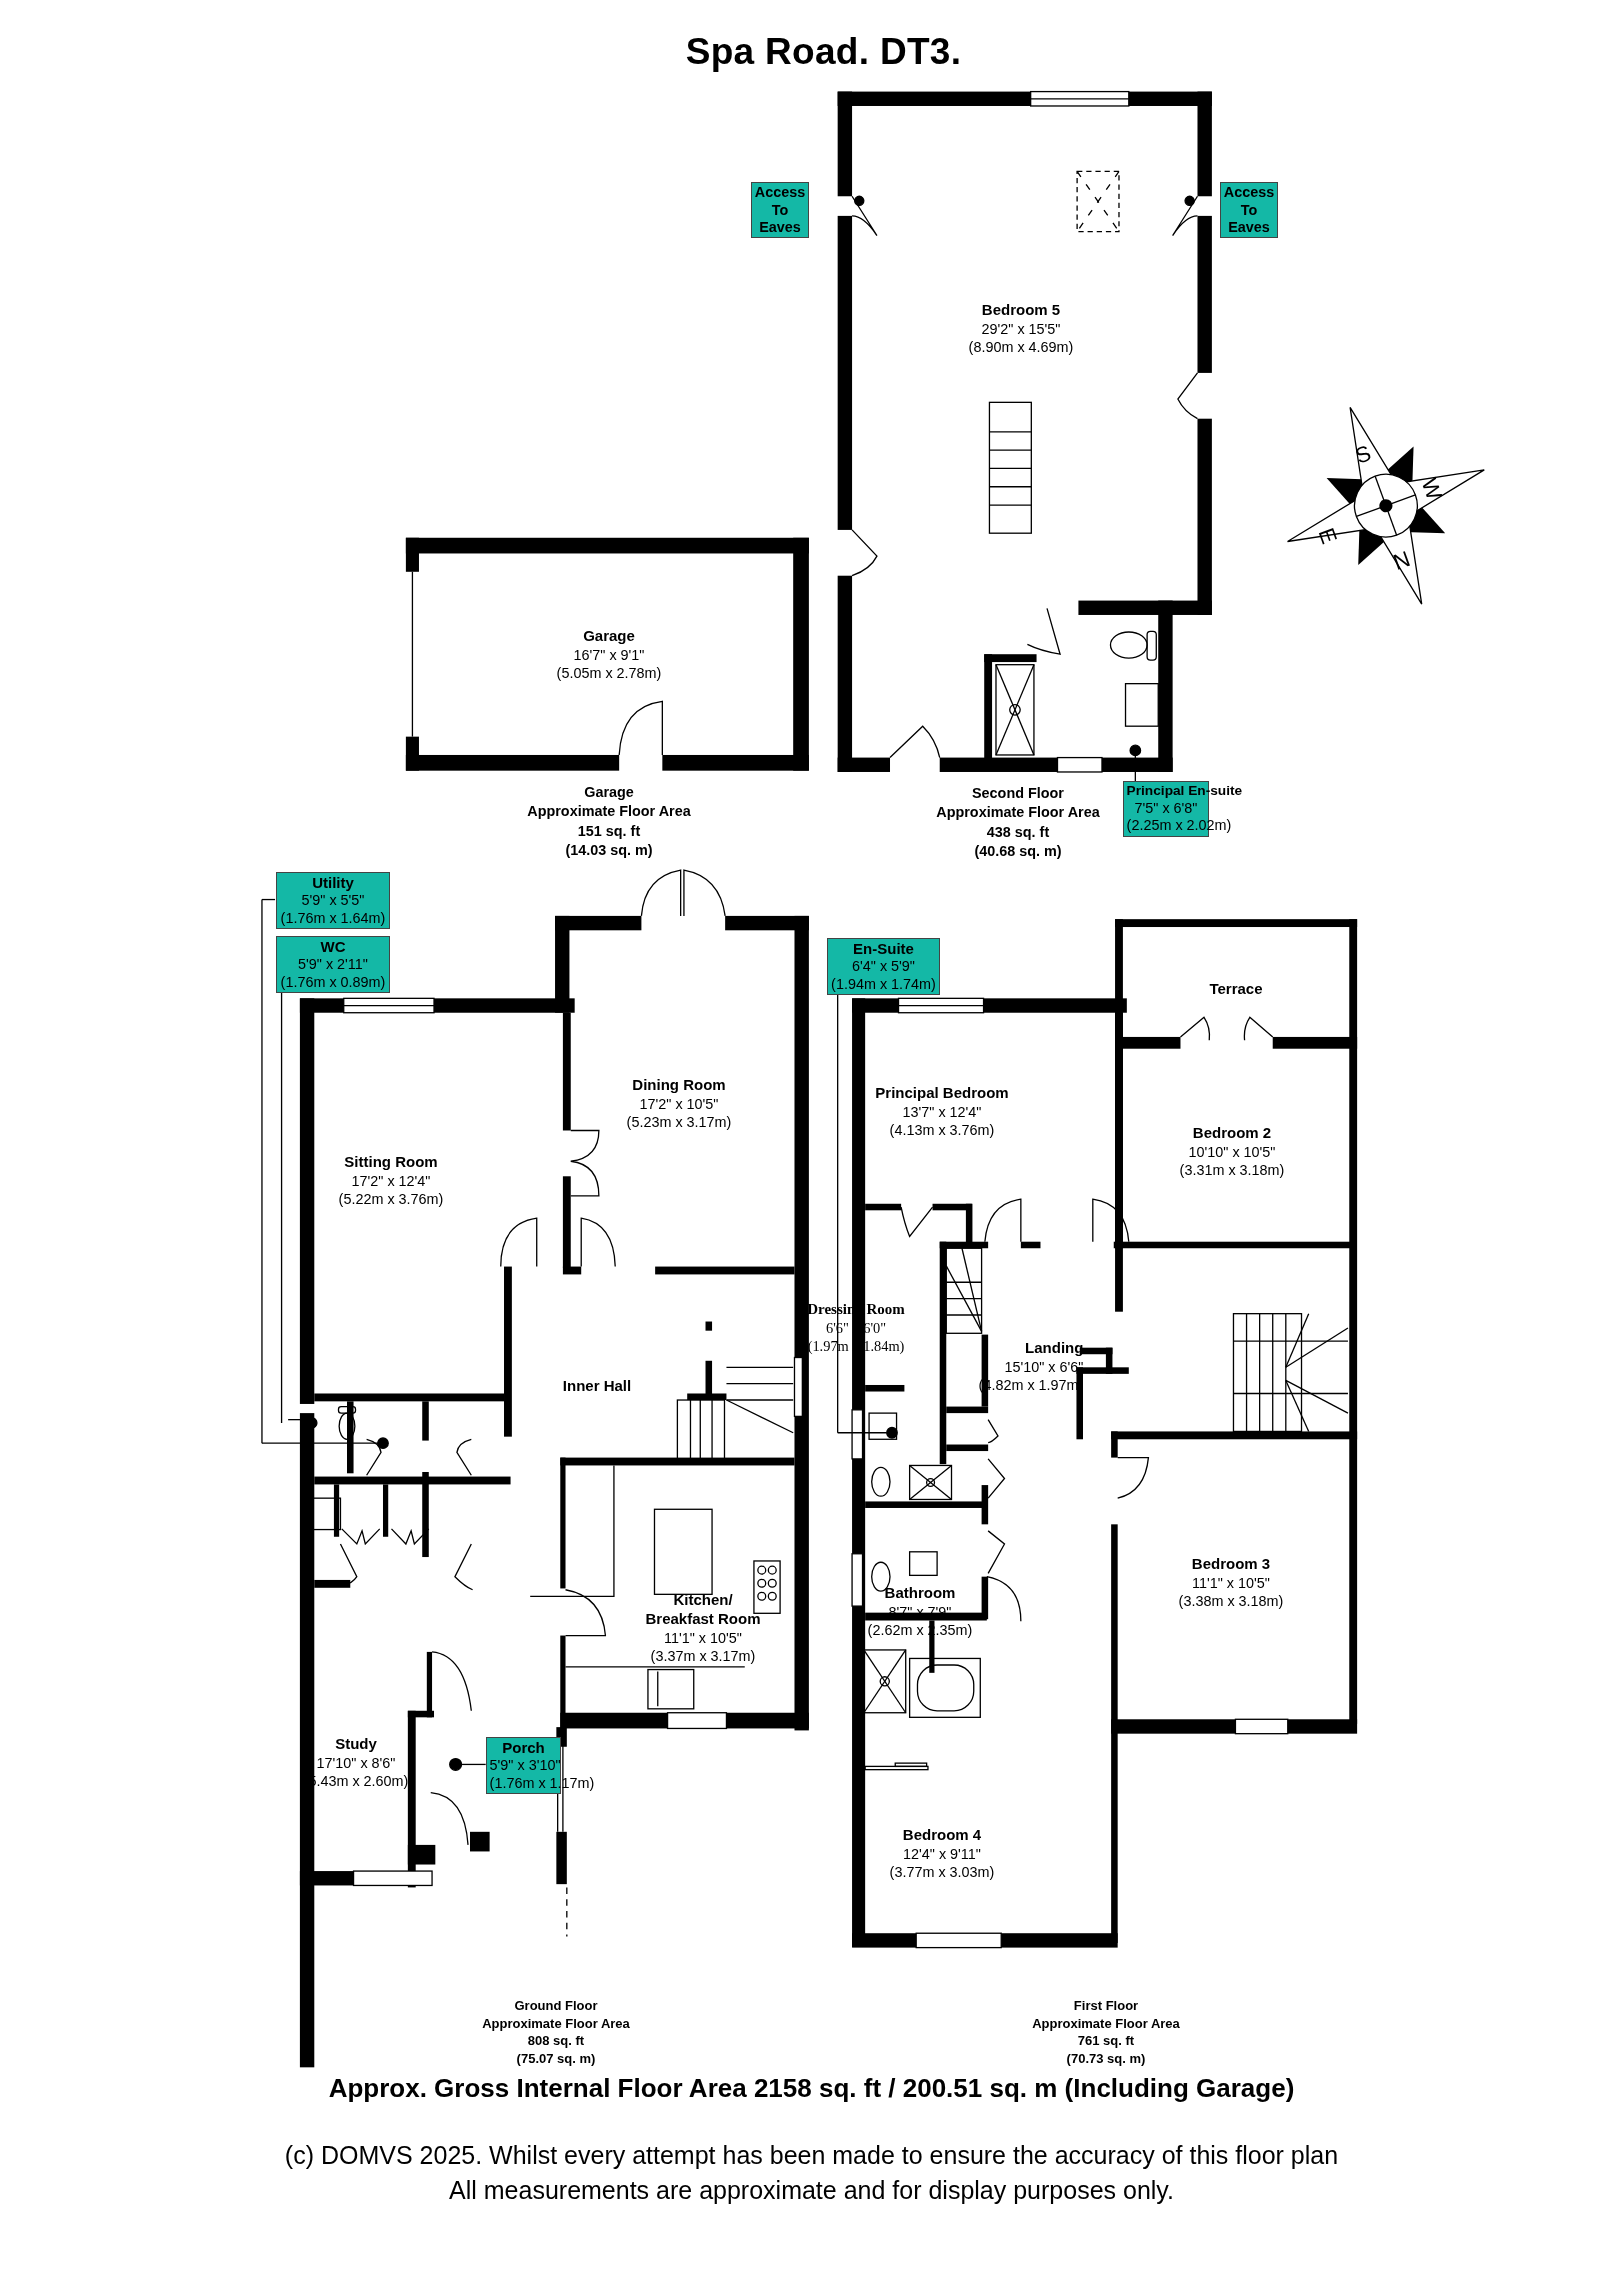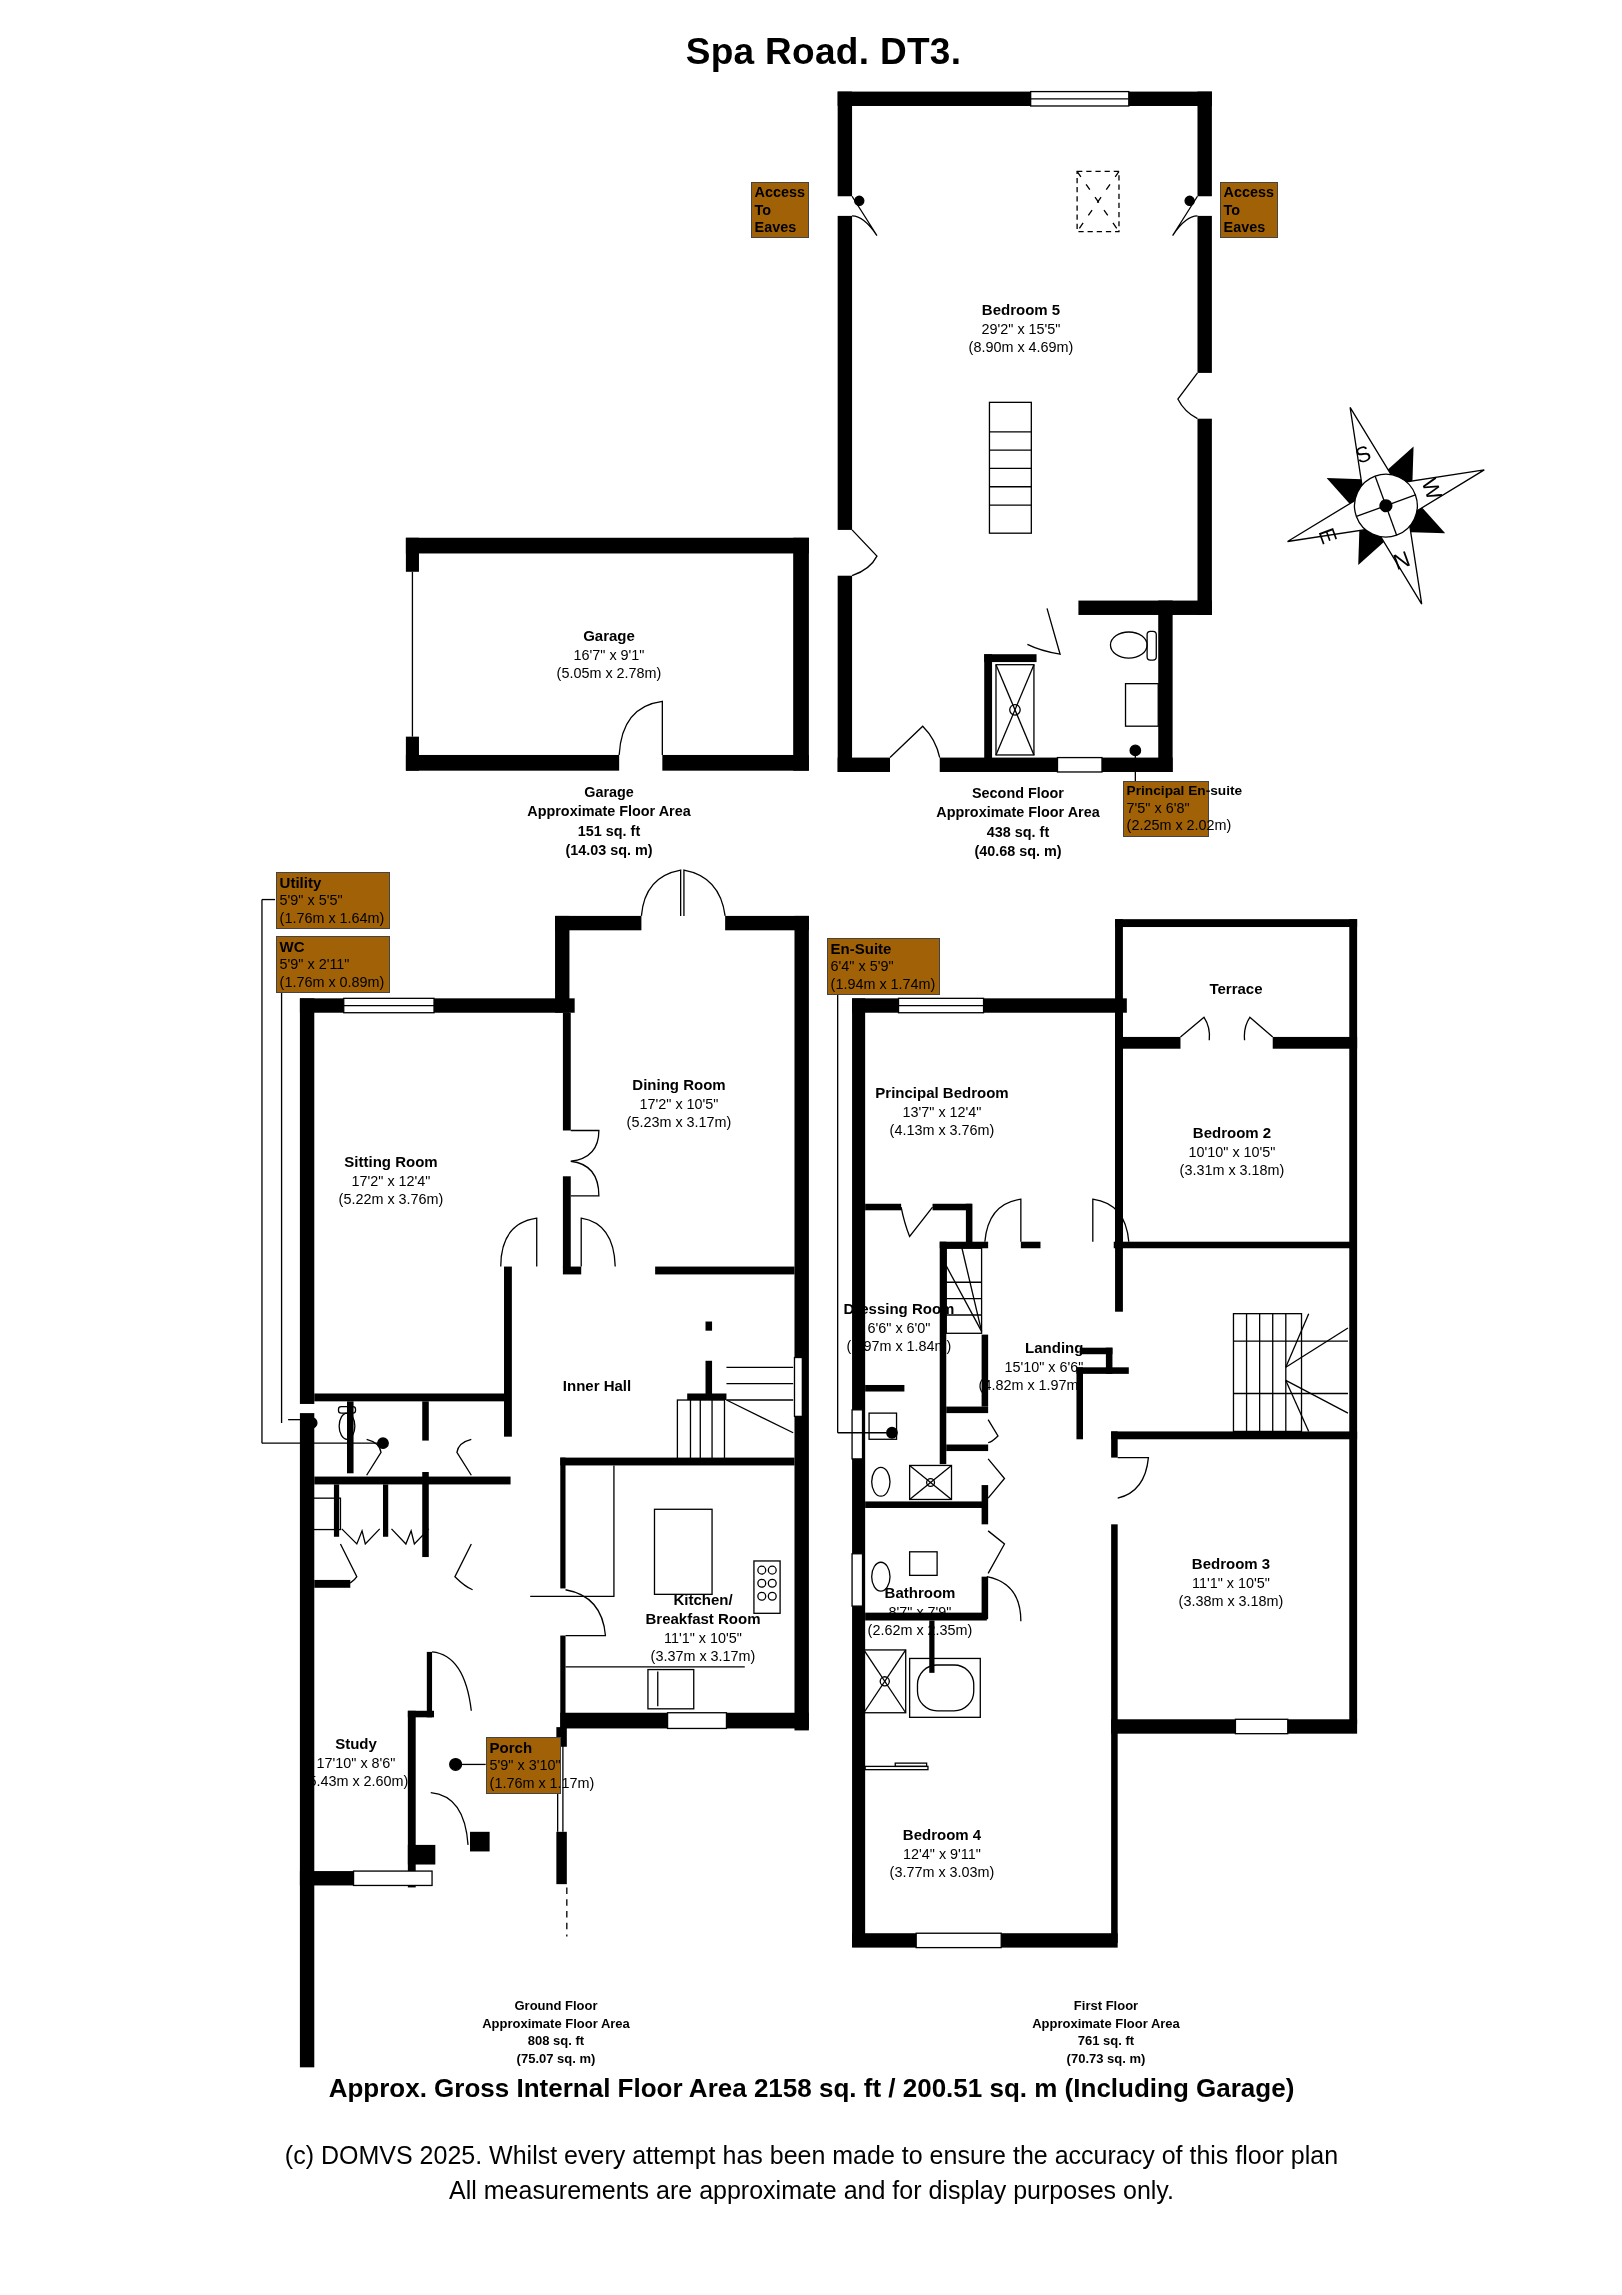--- a/index.html
+++ b/index.html
@@ -3,21 +3,21 @@
 <meta charset="utf-8">
 <style>
   html, body { margin: 0; padding: 0; background: #ffffff; }
   body { width: 1623px; height: 2295px; position: relative; overflow: hidden; font-family: "Liberation Sans", sans-serif; color: #000; }
   .abs { position: absolute; }
   .title { left: 12px; width: 1623px; top: 31px; text-align: center; font-weight: bold; font-size: 37px; letter-spacing: 0.3px; }
   svg.plan { position: absolute; left: 0; top: 0; }
   .room-label { position: absolute; text-align: center; transform: translateX(-50%); line-height: 1.25; font-size: 14.4px; white-space: nowrap; }
   .room-label .name { font-weight: bold; font-size: 15px; display: block; }
   .room-label .dim { display: block; }
-  .callout { position: absolute; border: 1.3px solid #444; background: #a16207; line-height: 1.2; font-size: 14.4px; padding: 1.3px 2.6px; box-sizing: border-box; white-space: nowrap; }
+  .callout { position: absolute; border: 1.3px solid #444; background: #14b8a6; text-align: center; line-height: 1.2; font-size: 14.4px; padding: 1.3px 2.6px; box-sizing: border-box; white-space: nowrap; }
   .callout .name { font-weight: bold; display: block; font-size: 15px; }
   .callout .dim { display: block; }
   .floor-area { position: absolute; text-align: center; transform: translateX(-50%); font-weight: bold; font-size: 14.4px; line-height: 1.35; white-space: nowrap; }
   .floor-area span { display: block; }
   .gross { left: 0; width: 1623px; top: 2073px; text-align: center; font-weight: bold; font-size: 26px; }
   .footer { left: 0; width: 1623px; top: 2138px; text-align: center; font-size: 25px; line-height: 1.4; }
   .footer span { display: block; }
 </style>
 </head>
 <body>
@@ -457,21 +457,21 @@
 <div class="room-label" style="left:942px;top:1084px;">
   <span class="name">Principal Bedroom</span>
   <span class="dim">13'7" x 12'4"</span>
   <span class="dim">(4.13m x 3.76m)</span>
 </div>
 <div class="room-label" style="left:1232px;top:1124px;">
   <span class="name">Bedroom 2</span>
   <span class="dim">10'10" x 10'5"</span>
   <span class="dim">(3.31m x 3.18m)</span>
 </div>
-<div class="room-label" style="left:899px;top:1300px;">
+<div class="room-label" style="left:856px;top:1300px;font-family:Liberation Serif, serif;">
   <span class="name">Dressing Room</span>
   <span class="dim">6'6" x 6'0"</span>
   <span class="dim">(1.97m x 1.84m)</span>
 </div>
 <div class="room-label" style="left:1031px;top:1339px;text-align:right;">
   <span class="name">Landing</span>
   <span class="dim">15'10" x 6'6"</span>
   <span class="dim">(4.82m x 1.97m)</span>
 </div>
 <div class="room-label" style="left:1231px;top:1555px;text-align:center;">

